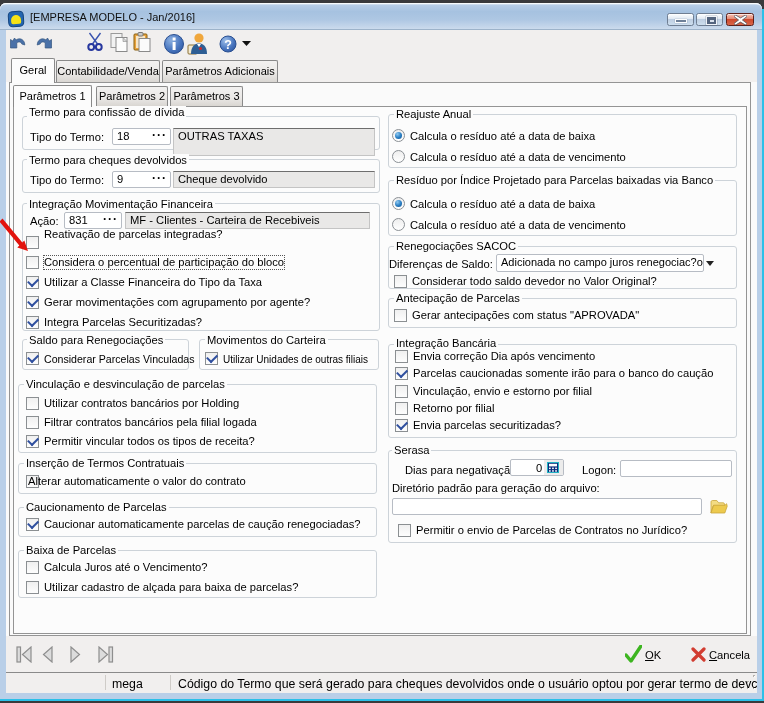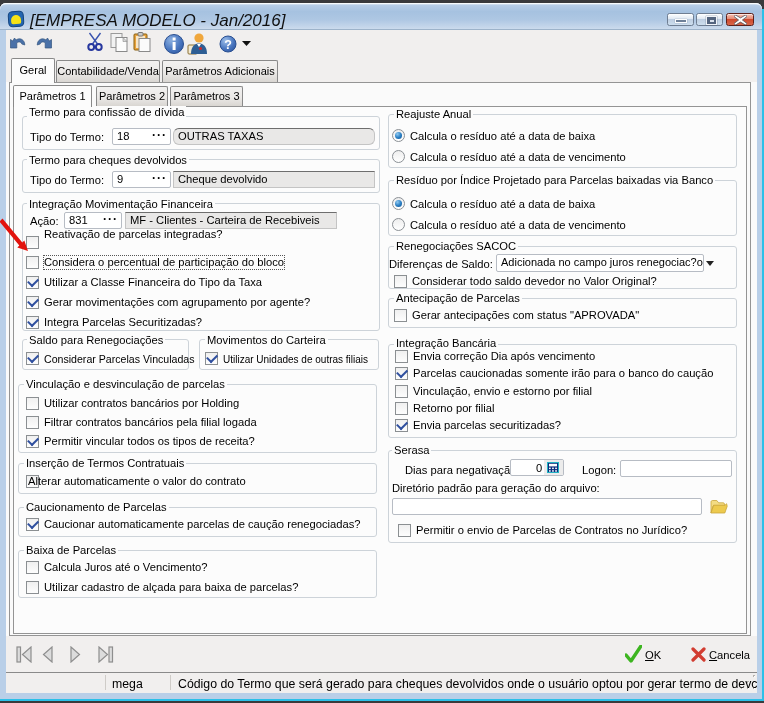--- a/index.html
+++ b/index.html
@@ -3,21 +3,21 @@
 <meta charset="utf-8">
 <style>
 * { margin:0; padding:0; box-sizing:border-box; }
 html,body { width:764px; height:703px; }
 body { position:relative; font-family:"Liberation Sans",sans-serif; background:#3a3a3c; overflow:hidden; }
 .abs { position:absolute; }
 #win { left:0; top:3px; width:762px; height:696px; background:#b9cfe8; border-radius:6px 6px 0 0; }
 #titlebar { left:0; top:3px; width:762px; height:27px; border-radius:6px 6px 0 0;
   background:linear-gradient(180deg,#f2f7fb 0%,#b7cde7 9%,#a6c2e0 32%,#aec7e3 62%,#c6d7eb 90%,#cfdeef 100%);
   box-shadow:inset 0 1px 0 #f8fbfd, inset 0 -1px 0 #9db3ca; }
-#titletext { left:30px; top:11px; font-size:17px; color:#111; white-space:nowrap;font-style:italic; }
+#titletext { left:30px; top:11px; font-size:11px; color:#111; white-space:nowrap; }
 #client { left:6px; top:30px; width:751px; height:663px; background:#f1efee; }
 
 .wbtn { top:13px; height:13px; border:1px solid #6f7e92; border-radius:2.5px; box-shadow:inset 0 1px 0 rgba(255,255,255,.6);
   background:linear-gradient(180deg,#fdfeff 0%,#e0e9f3 45%,#bfcfe2 50%,#cddeee 100%); }
 #closebtn { background:linear-gradient(180deg,#f6c2b4 0%,#e58a74 45%,#cf4a2e 50%,#d8674a 100%);
   border-color:#5e201a; }
 
 .tab { position:absolute; border:1px solid #898989; border-bottom:none; border-radius:2px 2px 0 0;
   background:linear-gradient(180deg,#f2f1f0 0%,#ebe9e7 55%,#d9d6d2 100%);
   font-size:11px; text-align:center; color:#000; }
@@ -71,35 +71,35 @@
 <div class="tab" style="left:96px;top:86px;width:72px;height:20px;line-height:19px;">Parâmetros 2</div>
 <div class="tab" style="left:170px;top:86px;width:73px;height:20px;line-height:19px;">Parâmetros 3</div>
 <div id="innerpage" class="abs"></div>
 <div class="tab tabact" style="left:13px;top:85px;width:79px;height:22px;line-height:20px;">Parâmetros 1</div>
 
 <div class="gb" style="left:22px;top:116px;width:358px;height:34px;"></div>
 <div class="gt" style="left:27px;top:106px;">Termo para confissão de dívida</div>
 <div class="lbl" style="left:30px;top:131px;">Tipo do Termo:</div>
 <div class="edit" style="left:112px;top:128px;width:59px;height:17px;">18</div>
 <div class="dots" style="left:152px;top:128px;">···</div>
-<div class="ro" style="left:173px;top:128px;width:202px;height:17px;border-radius:6px;">OUTRAS TAXAS</div>
+<div class="ro" style="left:173px;top:128px;width:202px;height:28px;">OUTRAS TAXAS</div>
 
 <div class="gb" style="left:22px;top:159px;width:358px;height:34px;"></div>
 <div class="gt" style="left:27px;top:154px;">Termo para cheques devolvidos</div>
 <div class="lbl" style="left:30px;top:174px;">Tipo do Termo:</div>
 <div class="edit" style="left:112px;top:171px;width:59px;height:17px;">9</div>
 <div class="dots" style="left:152px;top:171px;">···</div>
 <div class="ro" style="left:173px;top:171px;width:202px;height:17px;">Cheque devolvido</div>
 
 <div class="gb" style="left:22px;top:203px;width:358px;height:128px;"></div>
 <div class="gt" style="left:27px;top:198px;">Integração Movimentação Financeira</div>
 <div class="lbl" style="left:30px;top:215px;">Ação:</div>
 <div class="edit" style="left:64px;top:212px;width:58px;height:17px;">831</div>
 <div class="dots" style="left:103px;top:212px;">···</div>
-<div class="ro" style="left:125px;top:212px;width:212px;height:17px;">MF - Clientes - Carteira de Recebiveis</div>
+<div class="ro" style="left:125px;top:212px;width:245px;height:17px;">MF - Clientes - Carteira de Recebiveis</div>
 <div class="cb" style="left:26px;top:236px;"></div>
 <div class="lbl" style="left:44px;top:228px;">Reativação de parcelas integradas?</div>
 <div class="cb" style="left:26px;top:256px;"></div>
 <div class="lbl" style="left:44px;top:256px;outline:1px dotted #555;">Considera o percentual de participação do bloco</div>
 <div class="cb ck" style="left:26px;top:276px;"></div>
 <div class="lbl" style="left:44px;top:276px;">Utilizar a Classe Financeira do Tipo da Taxa</div>
 <div class="cb ck" style="left:26px;top:296px;"></div>
 <div class="lbl" style="left:44px;top:296px;">Gerar movimentações com agrupamento por agente?</div>
 <div class="cb ck" style="left:26px;top:316px;"></div>
 <div class="lbl" style="left:44px;top:316px;">Integra Parcelas Securitizadas?</div>

